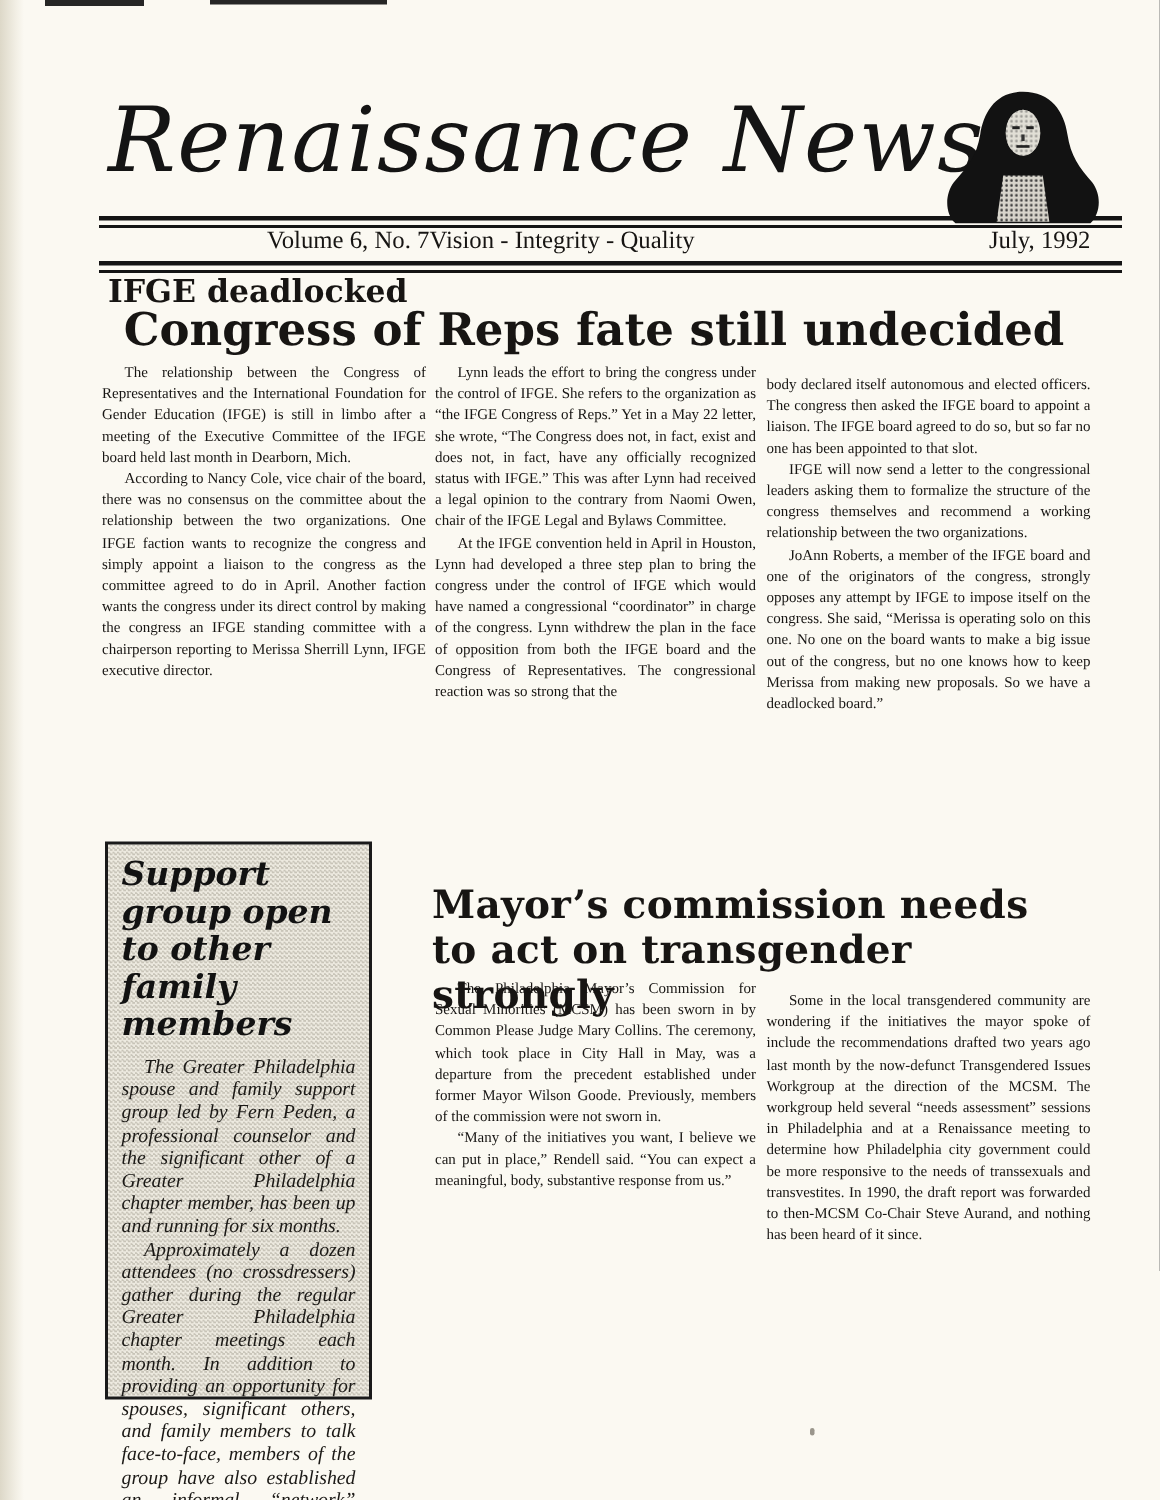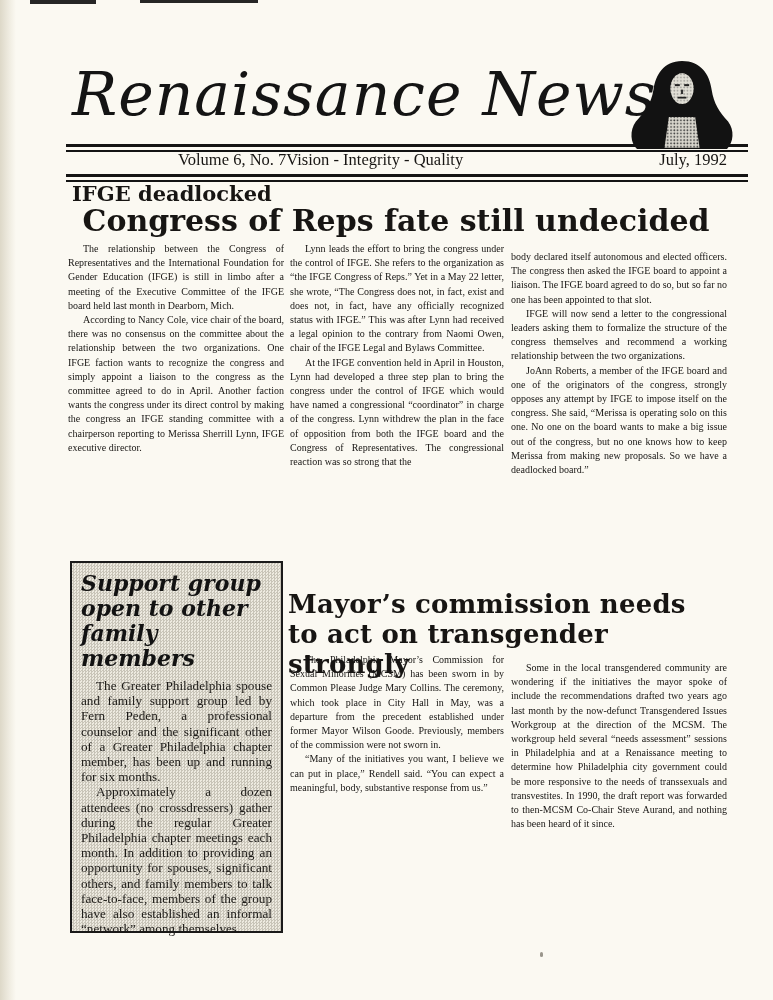--- a/index.html
+++ b/index.html
@@ -44,31 +44,31 @@
   .col{position:absolute; overflow:hidden;}
   .col p{margin:0; font-size:10px; line-height:14.2px; text-align:justify;
     text-indent:15px; hyphens:auto; -webkit-hyphens:auto;}
   .col p.no-indent{text-indent:0;}
   .a1c1{left:68px; top:242px; width:216px; height:318px;}
   .a1c2{left:290px; top:242px; width:214px; height:346px;}
   .a1c3{left:511px; top:250px; width:216px; height:345px;}
 
   
   .sidebar{
-    position:absolute; left:70px; top:561px; width:213px; height:372px;
+    position:absolute; left:70px; top:561px; width:178px; height:372px;
     border:2px solid #1a1a1a; box-sizing:border-box; padding:8px 9px 6px 9px;
     background:repeating-conic-gradient(#c8c4b8 0% 25%, #edeae0 0% 50%);
     background-size:3px 3px;
   }
   .sidebar-title{
     font-family:"DejaVu Serif",serif; font-weight:bold; font-style:italic;
     font-size:22px; line-height:25px; margin:0 0 7px 0; color:#121212;
   }
   .sidebar p{margin:0; font-size:13.2px; line-height:15.2px; text-align:justify;
-    text-indent:15px; hyphens:auto; color:#1b1916;}
+    text-indent:15px; hyphens:auto; color:#1b1916;font-style:italic;}
 
   
   .headline2{position:absolute; left:288px; top:589px; width:420px;
     font-family:"DejaVu Serif",serif; font-weight:bold;
     font-size:26px; line-height:30px; letter-spacing:0.2px;}
   .a2c1{left:290px; top:653px; width:214px; height:305px;}
   .a2c2{left:511px; top:661px; width:216px; height:312px;}
 </style>
 </head>
 <body>

